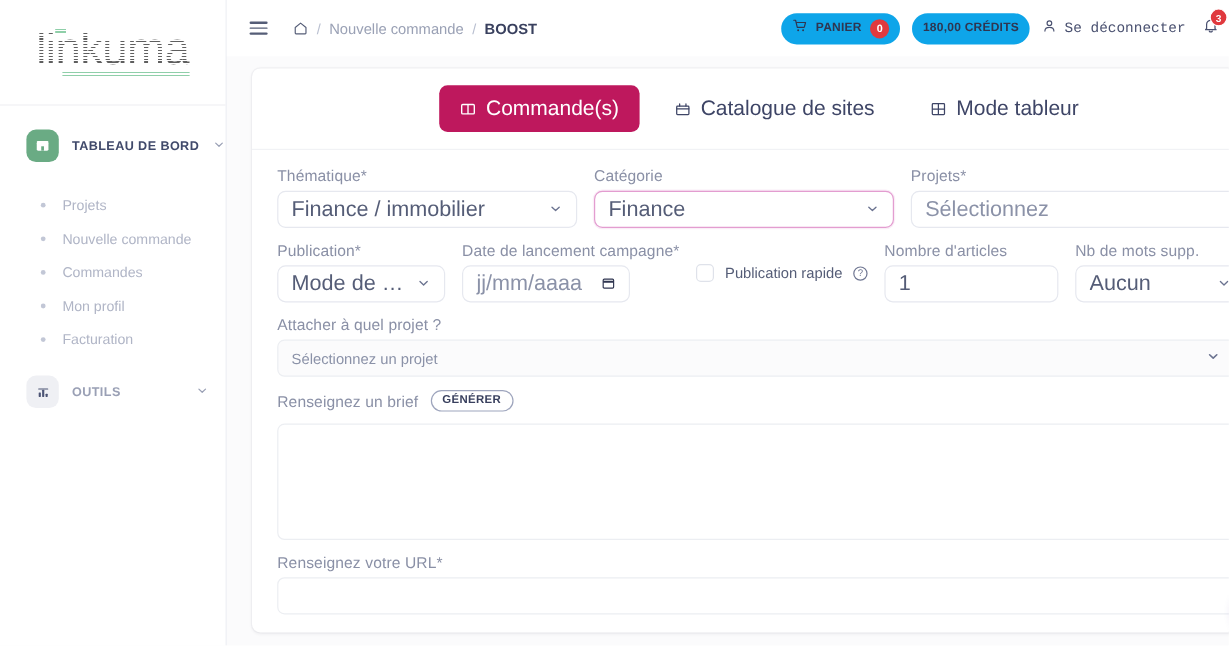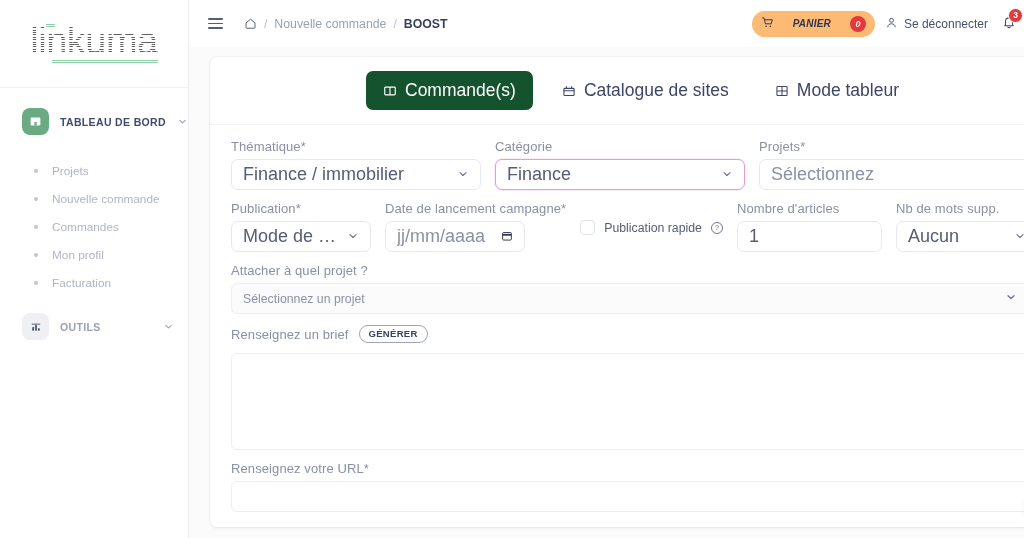--- a/index.html
+++ b/index.html
@@ -83,33 +83,32 @@
   .burger { display: flex; flex-direction: column; gap: 3px; cursor: pointer; padding: 3px; }
   .burger span { display: block; width: 15px; height: 1.6px; background: #555d77; border-radius: 2px; }
   .crumbs { display: flex; align-items: center; gap: 7px; margin-left: 8px; }
   .crumb-home { color: #555d77; display: flex; align-items: center; }
   .crumb-sep { color: #b9bfd0; font-size: 12px; }
   .crumb-link { font-size: 12.3px; color: #9aa1b5; cursor: pointer; }
   .crumb-cur { font-size: 12.3px; color: #39405e; font-weight: 700; }
 
   .topbar-right { margin-left: auto; display: flex; align-items: center; gap: 10px; }
   .pill {
-    background: #fdba74; border-radius: 17px; height: 26px;
-    display: flex; align-items: center; gap: 19px; padding: 0 9px;
+    background: #0ea5e9; border-radius: 17px; height: 26px;
+    display: flex; align-items: center; gap: 7px; padding: 0 9px;
     cursor: pointer;
-    font-style: italic;
   }
   .pill-label { font-size: 10px; font-weight: 700; color: #2f3550; letter-spacing: .2px; }
   .count-badge {
     background: #e0393e; color: #fff; font-size: 9px; font-weight: 700;
     min-width: 16px; height: 16px; border-radius: 9px;
     display: flex; align-items: center; justify-content: center; padding: 0 4px;
   }
   .credits { font-size: 10px; font-weight: 700; color: #2f3550; letter-spacing: .2px; }
-  .logout { display: flex; align-items: center; gap: 6px; cursor: pointer; }
+  .logout { display: flex; align-items: center; gap: 6px; cursor: pointer; font-family: Liberation Mono, monospace; }
   .logout-label { font-size: 12px; color: #4a5170; }
   .bell-wrap { position: relative; cursor: pointer; padding: 2px 4px; }
   .bell-badge {
     position: absolute; top: -5px; right: -3px;
     background: #e0393e; color: #fff; font-size: 8.5px; font-weight: 700;
     min-width: 15px; height: 15px; border-radius: 8px;
     display: flex; align-items: center; justify-content: center;
     border: 1.5px solid #fff;
   }
   .avatar-pill {
@@ -126,21 +125,21 @@
     box-shadow: 0 1px 3px rgba(30,35,60,.07), 0 0 0 1px rgba(30,35,60,.03);
     padding: 14px 0 0;
     height: 470px;
   }
   .tabs { display: flex; align-items: center; justify-content: center; gap: 12px; padding-bottom: 14px; }
   .tab {
     display: flex; align-items: center; gap: 8px;
     padding: 9px 17px; border-radius: 7px; cursor: pointer;
     font-size: 17.5px; color: #3e4566;
   }
-  .tab.active { background: #14532d; color: #ffffff; }
+  .tab.active { background: #be185d; color: #ffffff; }
   .tab-icon { display: flex; align-items: center; font-size: 13px; }
 
   .form { border-top: 1px solid #f1f2f5; padding: 14px 21px 0; }
   .row { display: flex; gap: 14px; margin-bottom: 11px; align-items: flex-start; }
   .field { display: flex; flex-direction: column; gap: 5px; }
   .label { font-size: 13px; color: #8a90a6; letter-spacing: .1px; }
 
   .ctl {
     height: 31px; border: 1px solid #e6e8ef; border-radius: 7px;
     background: #fff; display: flex; align-items: center;
@@ -309,20 +308,23 @@
               <path d="M1.8 2.3h1.9l1.7 7.3h7.1" stroke="#2f3550" stroke-width="1.2" stroke-linecap="round" stroke-linejoin="round"></path>
               <path d="M4.6 4.6h9.3l-1.1 4.1" stroke="#2f3550" stroke-width="1.2" stroke-linecap="round" stroke-linejoin="round"></path>
               <circle cx="6.3" cy="12.6" r="1" fill="#2f3550"></circle>
               <circle cx="11.4" cy="12.6" r="1" fill="#2f3550"></circle>
             </svg>
           </span>
           <span class="pill-label">PANIER</span>
           <span class="count-badge">0</span>
         </div>
 
+        <div class="pill">
+          <span class="credits">180,00 CRÉDITS</span>
+        </div>
 
         <div class="logout">
           <span>
             <svg width="13" height="13" viewBox="0 0 16 16" fill="none">
               <circle cx="8" cy="5.3" r="2.4" stroke="#4a5170" stroke-width="1.2"></circle>
               <path d="M3.4 13.4c0-2.4 2.1-3.8 4.6-3.8s4.6 1.4 4.6 3.8" stroke="#4a5170" stroke-width="1.2" stroke-linecap="round"></path>
             </svg>
           </span>
           <span class="logout-label">Se déconnecter</span>
         </div>

